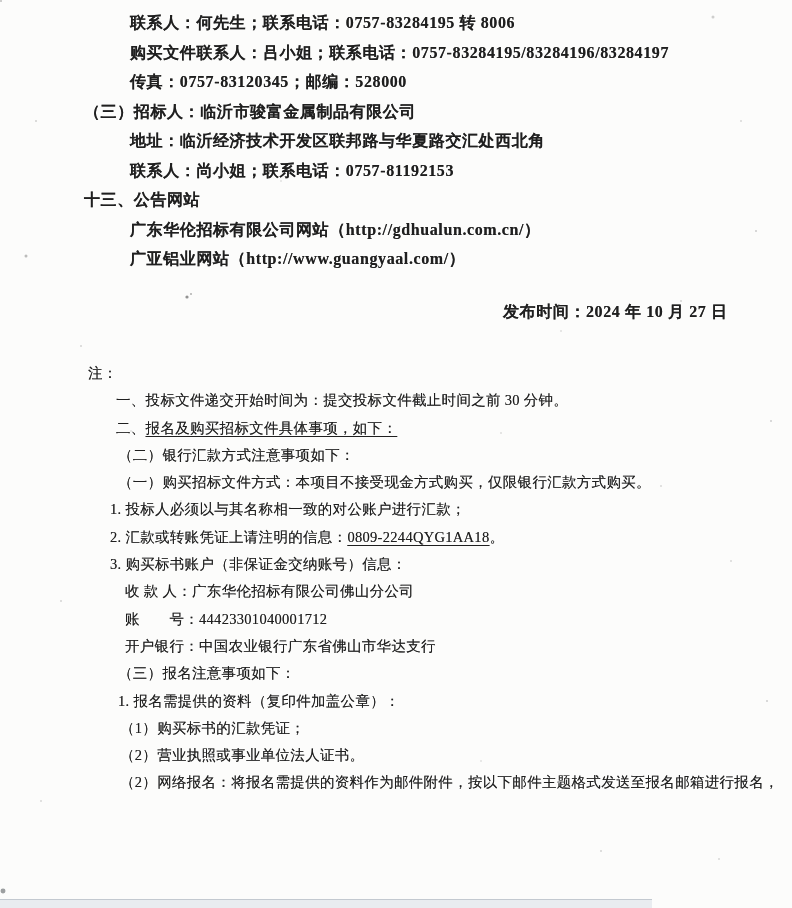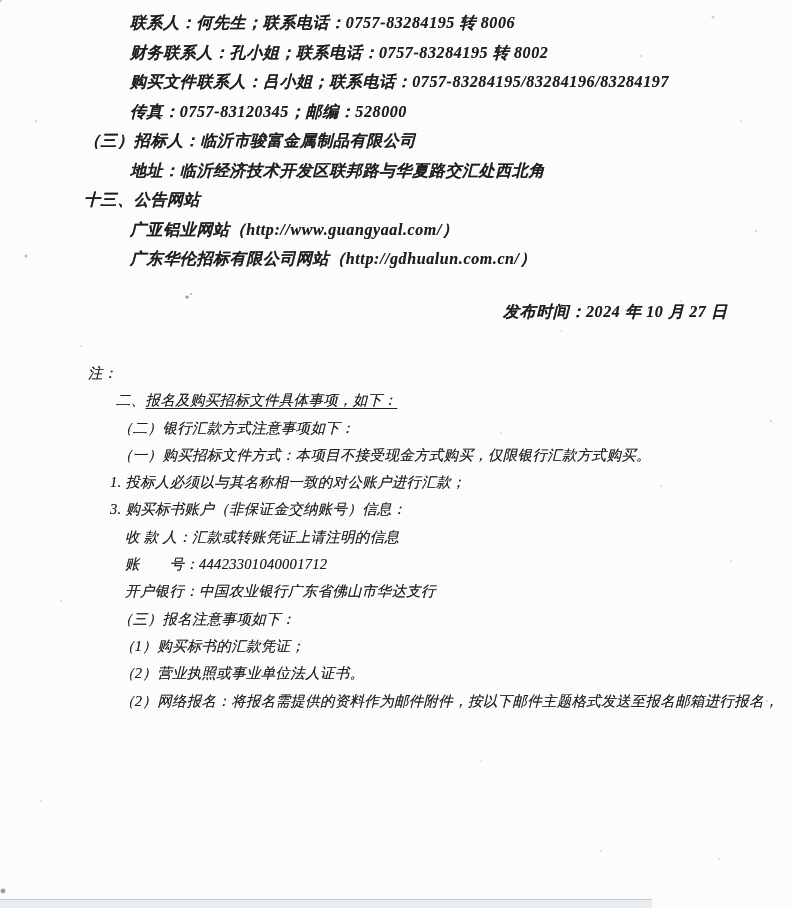--- a/index.html
+++ b/index.html
@@ -4,21 +4,21 @@
 <style>
   html,body{margin:0;padding:0;}
   body{
     width:792px;height:908px;
     background:#fcfcfb;
     font-family:"Liberation Serif","DejaVu Serif",serif;
     color:#1f1f1f;
     overflow:hidden;
     position:relative;
   }
-  .page{position:relative;width:652px;height:908px;font-style:italic;}
+  .page{position:relative;width:652px;height:908px;}
 
   
   .top{padding-top:8px;}
   .top p{
     margin:0;
     font-size:16px;
     line-height:29.5px;
     font-weight:600;
     letter-spacing:0.6px;
     white-space:nowrap;
@@ -93,42 +93,45 @@
       130px 430px 0 0 rgba(120,120,120,0.2);
   }
 </style>
 </head>
 <body>
 
 <div class="page">
 
   <section class="top">
     <p class="t2">联系人：何先生；联系电话：0757-83284195 转 8006</p>
-    <p class="t2">财务联系人：孔小姐；联系电话：0757-83284195 转 8002</p>
     <p class="t2">购买文件联系人：吕小姐；联系电话：0757-83284195/83284196/83284197</p>
     <p class="t2">传真：0757-83120345；邮编：528000</p>
     <p class="t1">（三）招标人：临沂市骏富金属制品有限公司</p>
     <p class="t2">地址：临沂经济技术开发区联邦路与华夏路交汇处西北角</p>
+    <p class="t2">联系人：尚小姐；联系电话：0757-81192153</p>
     <p class="t1">十三、公告网站</p>
+    <p class="t2">广东华伦招标有限公司网站（http://gdhualun.com.cn/）</p>
     <p class="t2">广亚铝业网站（http://www.guangyaal.com/）</p>
-    <p class="t2">广东华伦招标有限公司网站（http://gdhualun.com.cn/）</p>
     <p class="pub">发布时间：2024 年 10 月 27 日</p>
   </section>
 
   <section class="notes">
     <p class="nL">注：</p>
+    <p class="n1">一、投标文件递交开始时间为：提交投标文件截止时间之前 30 分钟。</p>
     <p class="n1 bold"><span>二、</span><span class="ul">报名及购买招标文件具体事项，如下：</span></p>
     <p class="np">（二）银行汇款方式注意事项如下：</p>
     <p class="np">（一）购买招标文件方式：本项目不接受现金方式购买，仅限银行汇款方式购买。</p>
     <p class="na">1. 投标人必须以与其名称相一致的对公账户进行汇款；</p>
+    <p class="na"><span>2. 汇款或转账凭证上请注明的信息：</span><span class="ul">0809-2244QYG1AA18</span><span>。</span></p>
     <p class="na">3. 购买标书账户（非保证金交纳账号）信息：</p>
-    <p class="nb">收 款 人：汇款或转账凭证上请注明的信息</p>
+    <p class="nb">收 款 人：广东华伦招标有限公司佛山分公司</p>
     <p class="nb">账　　号：44423301040001712</p>
     <p class="nb">开户银行：中国农业银行广东省佛山市华达支行</p>
     <p class="np">（三）报名注意事项如下：</p>
+    <p class="np">1. 报名需提供的资料（复印件加盖公章）：</p>
     <p class="ns">（1）购买标书的汇款凭证；</p>
     <p class="ns">（2）营业执照或事业单位法人证书。</p>
     <p class="ns">（2）网络报名：将报名需提供的资料作为邮件附件，按以下邮件主题格式发送至报名邮箱进行报名，</p>
   </section>
 
   <div class="speckles"></div>
   <div class="scan-edge"></div>
 </div>
 
 </body></html>

